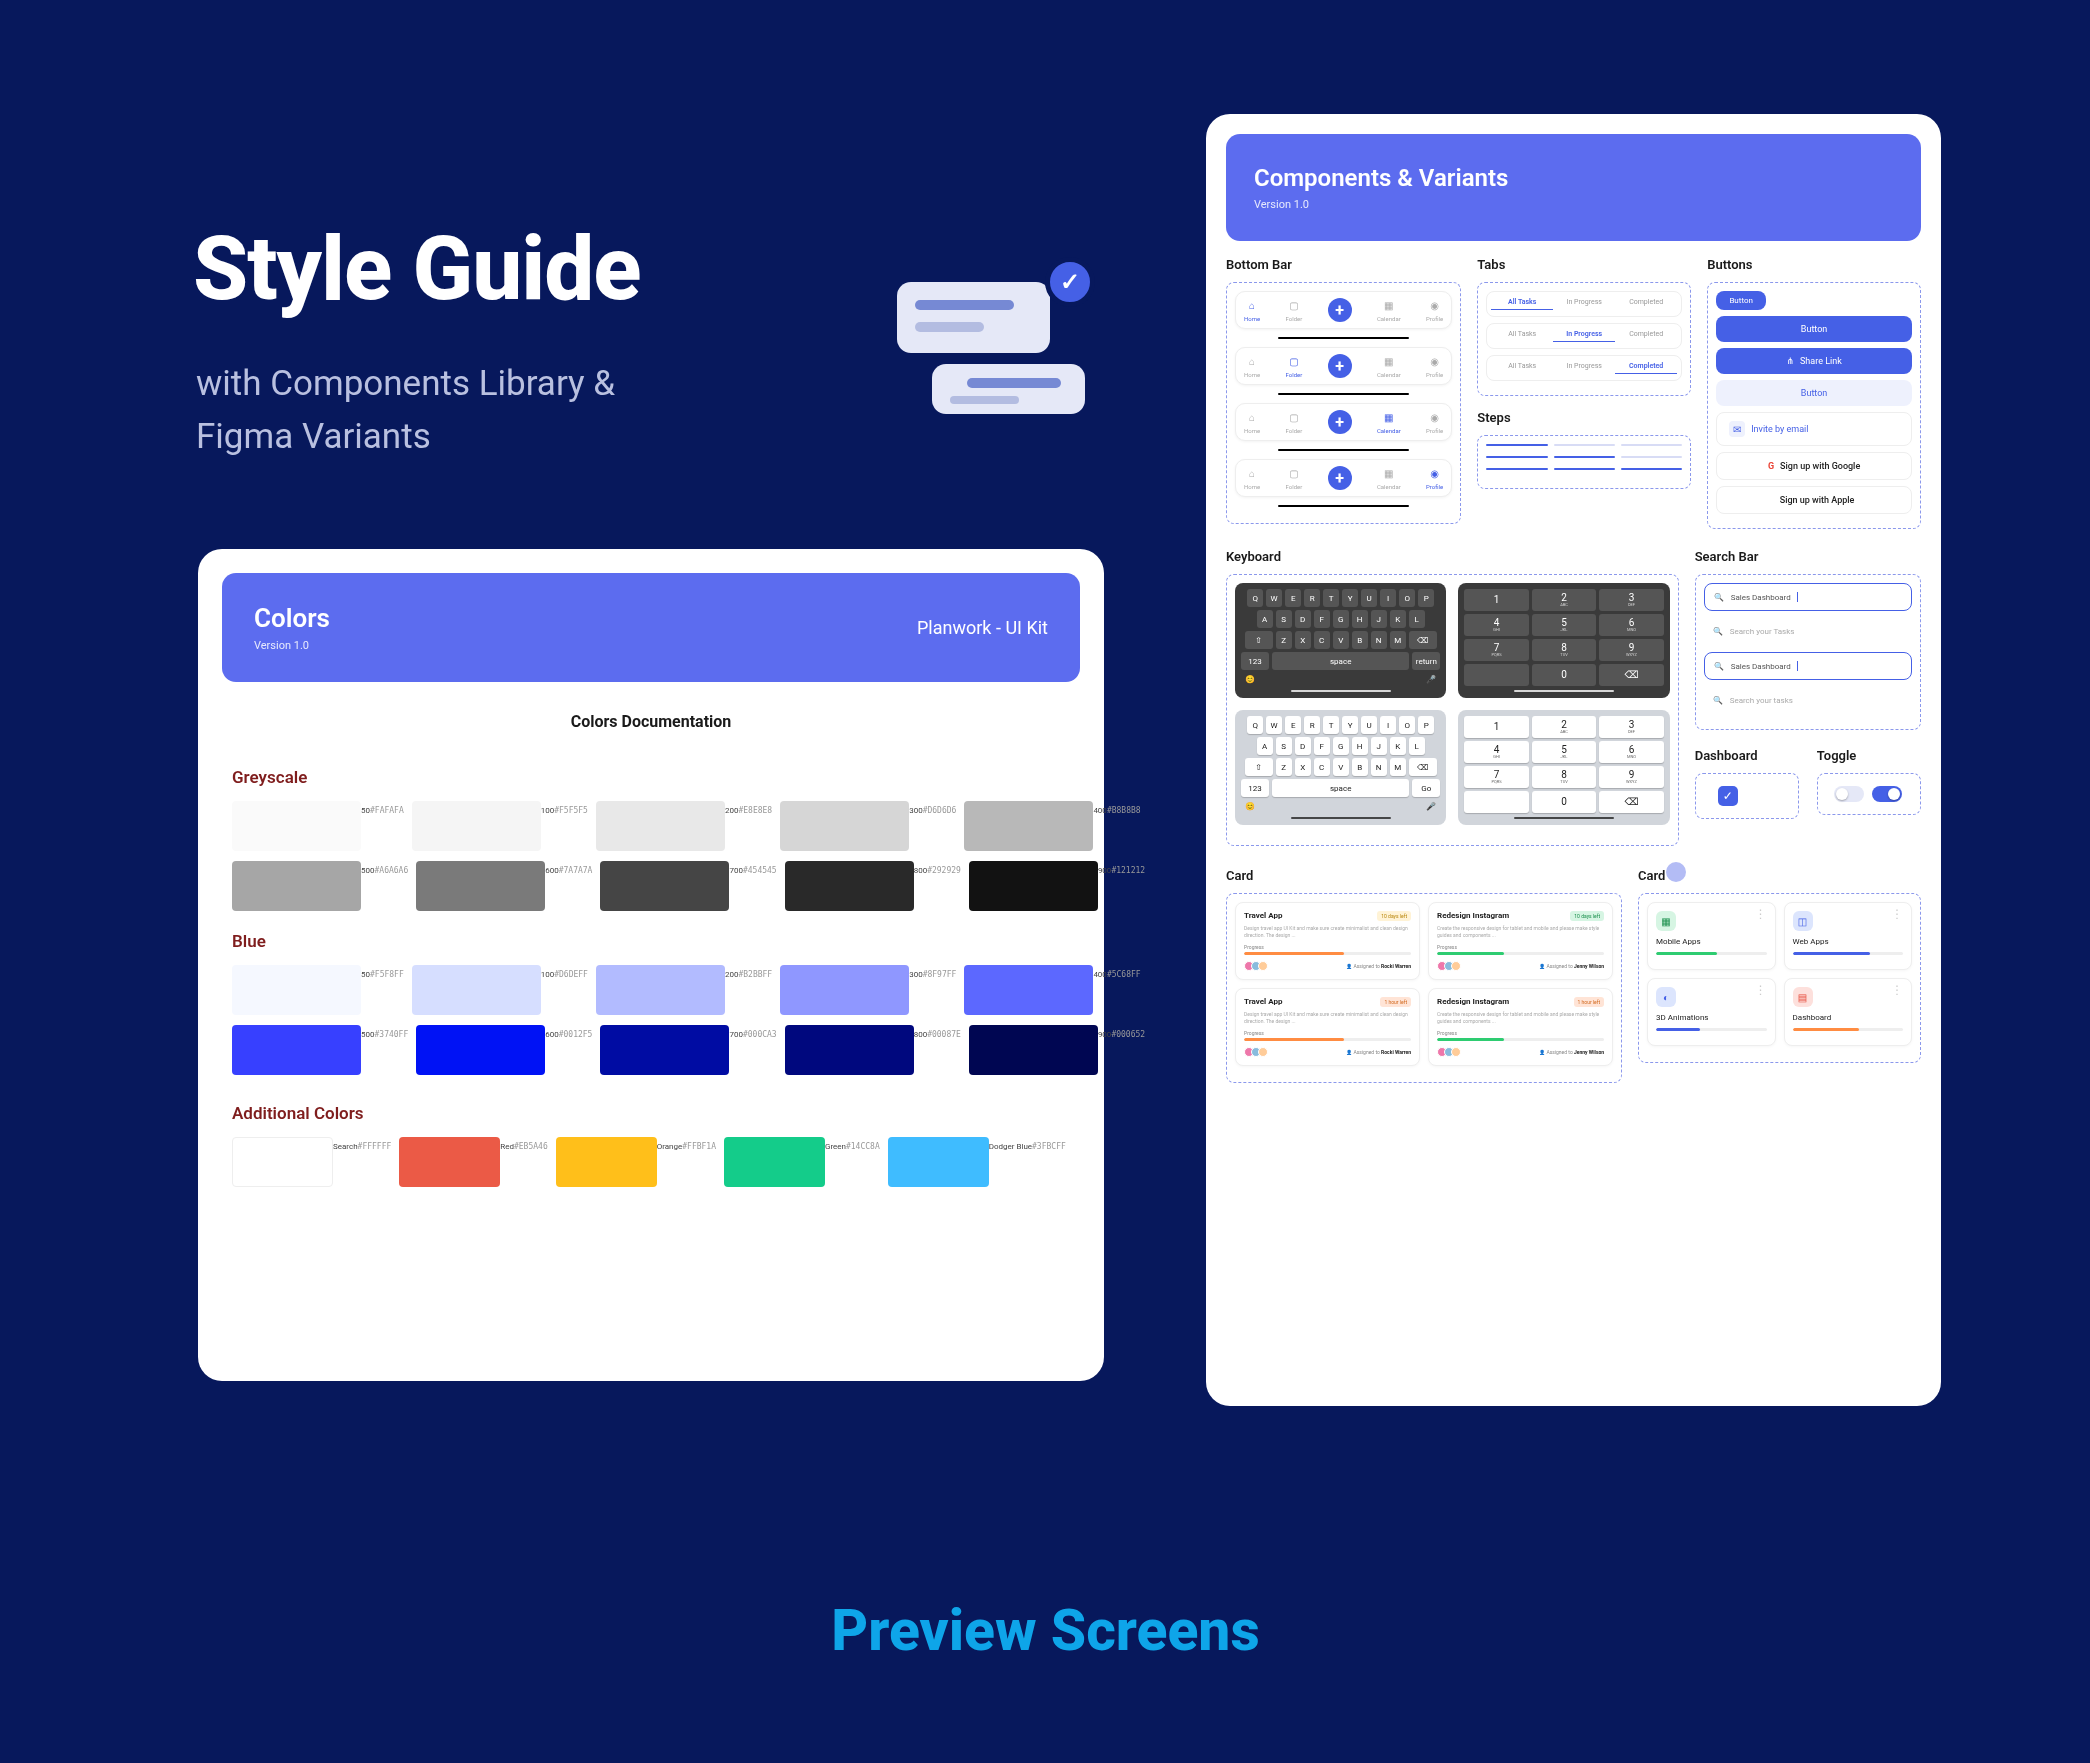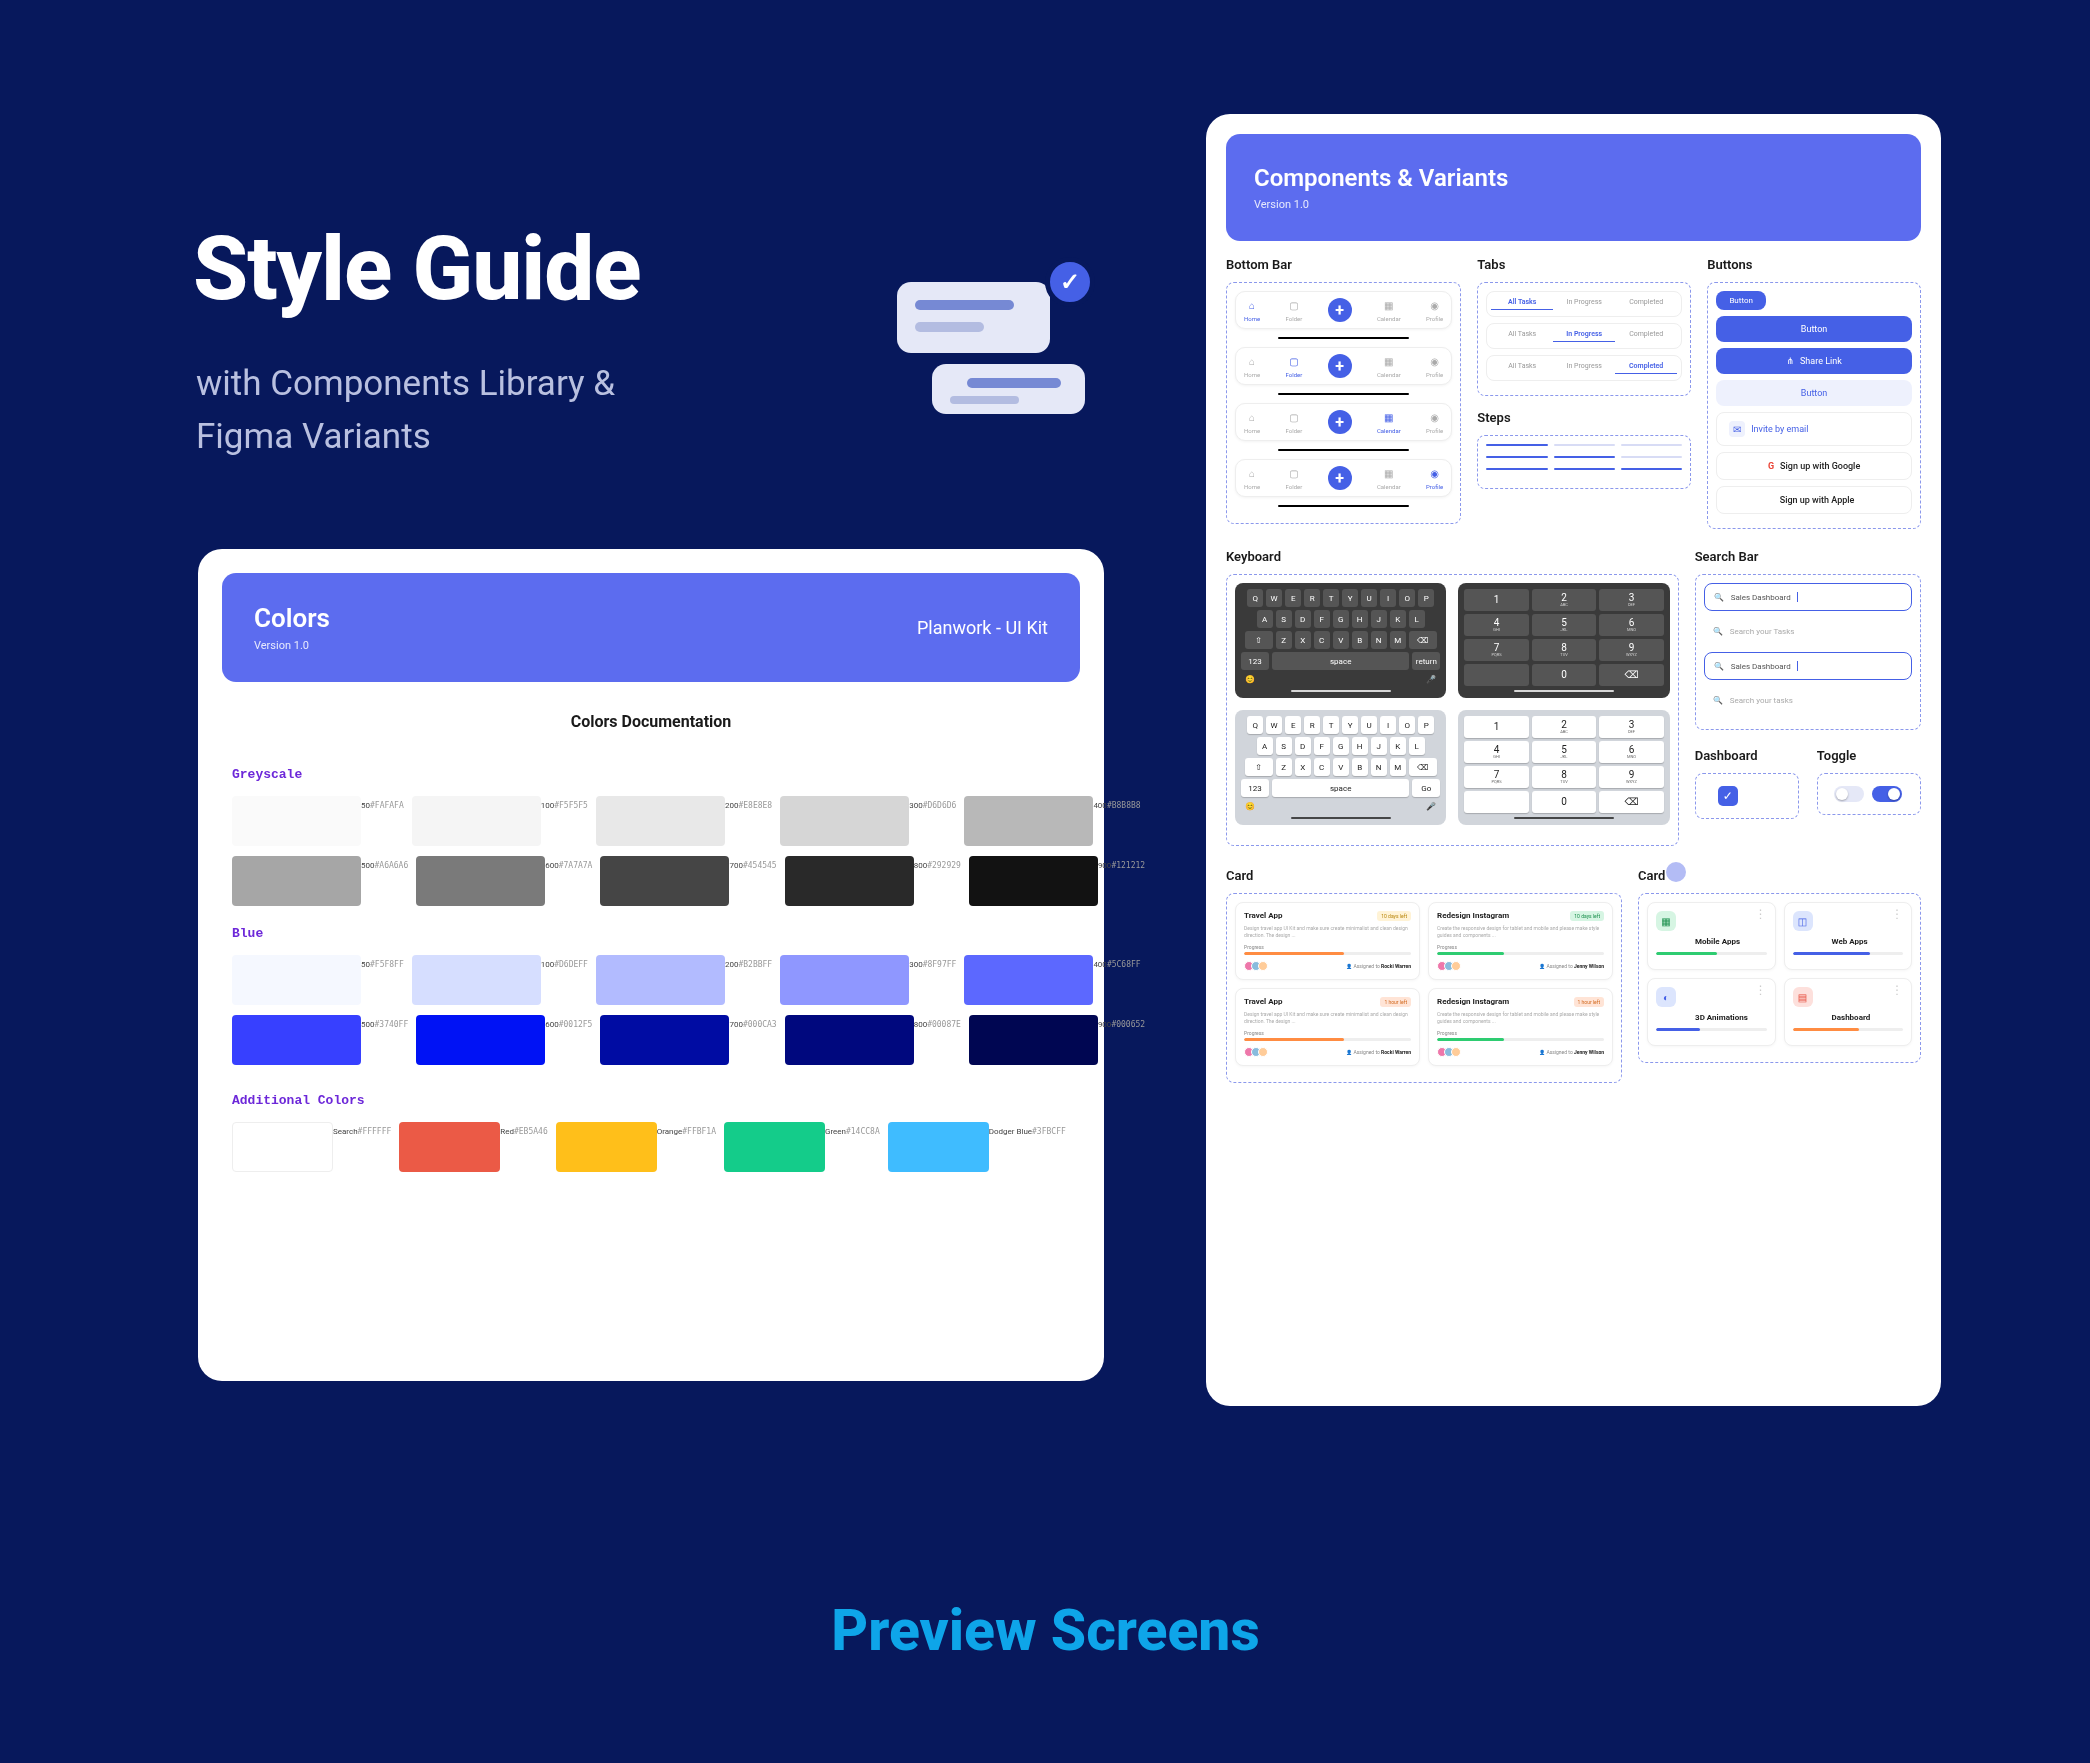--- a/index.html
+++ b/index.html
@@ -17,21 +17,21 @@
 .hero-icon .bubble2::after { content: ''; position: absolute; left: 18px; top: 32px; width: 69px; height: 8px; background: #b3bce1; border-radius: 4px; }
 .hero-icon .check { position: absolute; right: 0; top: 0; width: 50px; height: 50px; background: #4560e6; border: 5px solid #07185c; border-radius: 50%; display: flex; align-items: center; justify-content: center; color: #fff; font-size: 24px; font-weight: bold; }
 
 
 .panel-colors { position: absolute; left: 198px; top: 549px; width: 906px; height: 832px; background: #fff; border-radius: 24px; padding: 24px; }
 .panel-header { background: #5c6cef; border-radius: 14px; padding: 30px 32px; display: flex; justify-content: space-between; align-items: center; color: #fff; }
 .panel-header-left h2 { font-size: 26px; font-weight: 600; margin-bottom: 6px; }
 .panel-header-left .ver { font-size: 11px; opacity: 0.85; }
 .panel-header-right { font-size: 18px; font-weight: 400; }
 .doc-title { font-size: 16px; font-weight: 700; color: #1a1a1a; margin: 30px 10px 36px; text-align: center; }
-.group-label { font-size: 13px; font-weight: 600; color: #6d28d9; margin: 20px 10px 14px; font-family: Liberation Mono, monospace; }
+.group-label { font-size: 17px; font-weight: 600; color: #7f1d1d; margin: 20px 10px 14px; }
 .swatch-row { display: flex; gap: 8px; margin-left: 10px; }
 .swatch { display: flex; flex-direction: row; }
 .swatch .box { width: 129px; height: 50px; border-radius: 4px; }
 .swatch .meta { display: flex; justify-content: space-between; font-size: 8px; margin-top: 5px; color: #444; }
 .swatch .meta .hex { color: #999; font-family: monospace; }
 .swatch.sm .box { width: 101px; height: 50px; }
 .add-row { display: flex; gap: 8px; margin-left: 10px; }
 .add-row .swatch .box { width: 101px; }
 .add-row .swatch.white .box { border: 1px solid #eee; }
 
@@ -118,21 +118,21 @@
 .mc-assign b { color: #222; }
 
 .app-card { display: flex; flex-direction: column; }
 .app-card .top { display: flex; justify-content: space-between; align-items: start; }
 .app-icon { width: 20px; height: 20px; border-radius: 6px; display: flex; align-items: center; justify-content: center; font-size: 10px; }
 .app-icon.green { background: #d6f5e3; color: #1a8f4c; }
 .app-icon.blue { background: #dce5fd; color: #4560e6; }
 .app-icon.bluedeep { background: #dce5fd; color: #4560e6; }
 .app-icon.red { background: #fde0dc; color: #e74c3c; }
 .app-dots { color: #ccc; font-size: 12px; line-height: 0.5; }
-.app-title { font-size: 8px; font-weight: 700; margin-top: 6px; color: #222; margin-left: 39px; }
+.app-title { font-size: 8px; font-weight: 400; margin-top: 6px; color: #222; }
 
 .footer-title { position: absolute; bottom: 99px; left: 0; right: 0; text-align: center; color: #0ea5e9; font-size: 57px; font-weight: 800; }
 </style>
 </head>
 <body>
 
 <div class="hero-title">Style Guide</div>
 <div class="hero-sub">
   <span>with Components Library &amp;</span><br>
   <span>Figma Variants</span>

